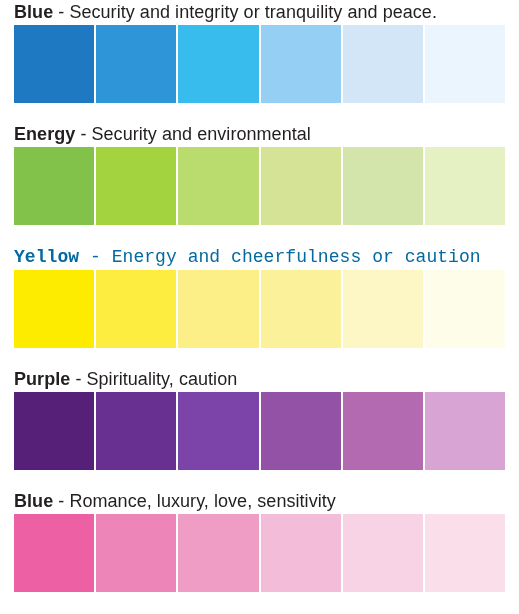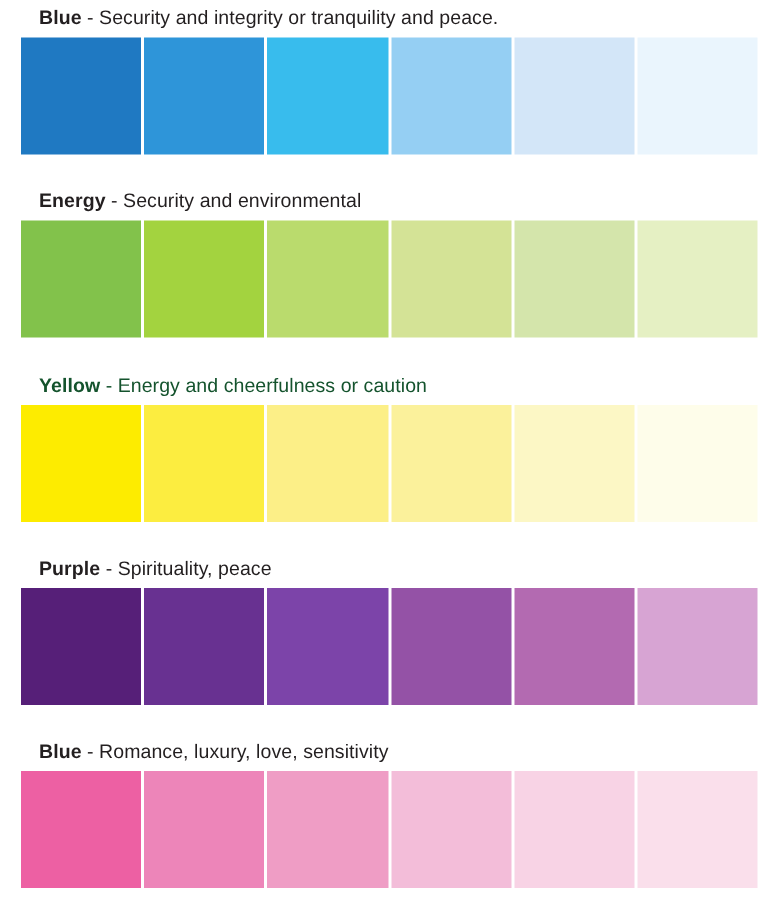--- a/index.html
+++ b/index.html
@@ -24,23 +24,23 @@
     padding: 0;
   }
   .palette-group {
     width: 519px;
     height: 122px;
     box-sizing: border-box;
     position: relative;
   }
   .group-label {
     position: absolute;
-    left: 26px;
+    left: 14px;
     top: 4px;
-    font-size: 13px;
+    font-size: 18px;
     line-height: 16px;
     color: #231f20;
     white-space: nowrap;
     letter-spacing: 0.05px;
   }
   .group-label .label-name {
     font-weight: bold;
   }
   .group-label .label-sep {
     font-weight: normal;
@@ -95,36 +95,36 @@
       <div class="swatch" style="background-color: rgb(130, 194, 75);"></div>
       <div class="swatch" style="background-color: rgb(163, 211, 63);"></div>
       <div class="swatch" style="background-color: rgb(186, 219, 109);"></div>
       <div class="swatch" style="background-color: rgb(212, 227, 150);"></div>
       <div class="swatch" style="background-color: rgb(212, 229, 171);"></div>
       <div class="swatch" style="background-color: rgb(229, 240, 195);"></div>
     </div>
   </section>
 
   <section class="palette-group" id="group-yellow">
-    <div class="group-label" style="color: #14532d;">
+    <div class="group-label" style="color: #0369a1; font-family: Liberation Mono, monospace;">
       <span class="label-name">Yellow</span><span class="label-sep"> - </span><span class="label-desc">Energy and cheerfulness or caution</span>
     </div>
     <div class="swatch-row">
       <div class="swatch" style="background-color: rgb(253, 236, 0);"></div>
       <div class="swatch" style="background-color: rgb(252, 237, 64);"></div>
       <div class="swatch" style="background-color: rgb(252, 239, 135);"></div>
       <div class="swatch" style="background-color: rgb(251, 241, 155);"></div>
       <div class="swatch" style="background-color: rgb(252, 247, 197);"></div>
       <div class="swatch" style="background-color: rgb(254, 253, 234);"></div>
     </div>
   </section>
 
   <section class="palette-group" id="group-purple">
     <div class="group-label" style="color: rgb(35, 31, 32);">
-      <span class="label-name">Purple</span><span class="label-sep"> - </span><span class="label-desc">Spirituality, peace</span>
+      <span class="label-name">Purple</span><span class="label-sep"> - </span><span class="label-desc">Spirituality, caution</span>
     </div>
     <div class="swatch-row">
       <div class="swatch" style="background-color: rgb(86, 31, 120);"></div>
       <div class="swatch" style="background-color: rgb(104, 49, 145);"></div>
       <div class="swatch" style="background-color: rgb(124, 68, 169);"></div>
       <div class="swatch" style="background-color: rgb(148, 82, 166);"></div>
       <div class="swatch" style="background-color: rgb(179, 106, 177);"></div>
       <div class="swatch" style="background-color: rgb(215, 164, 211);"></div>
     </div>
   </section>

